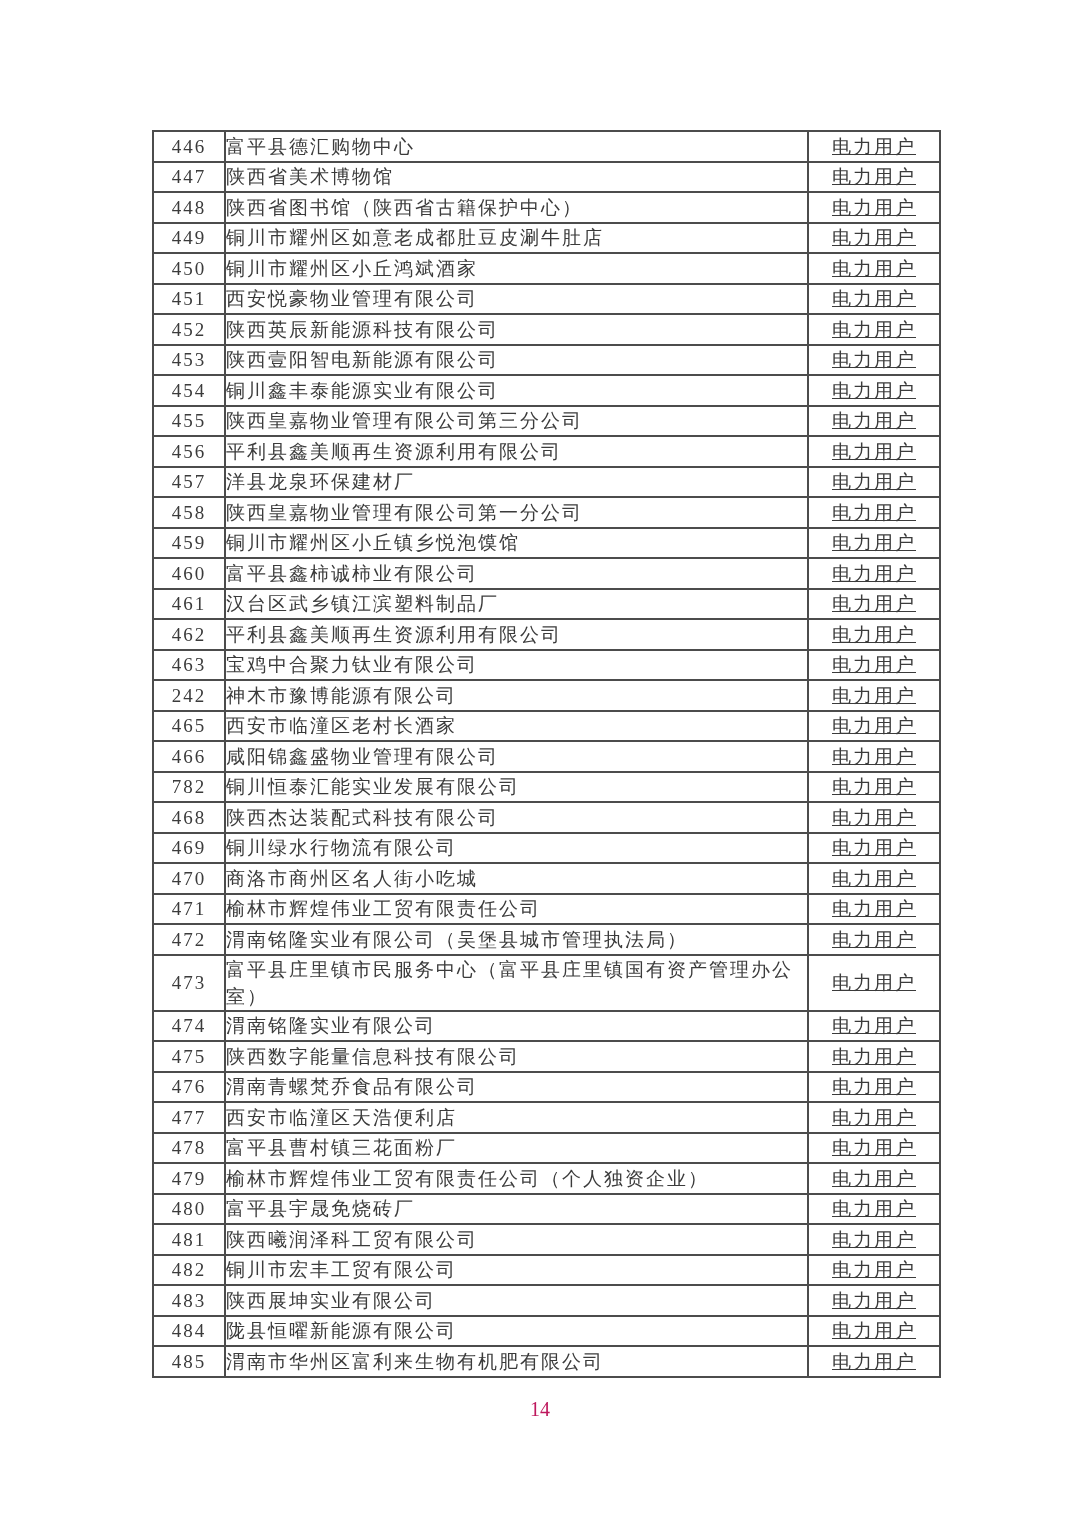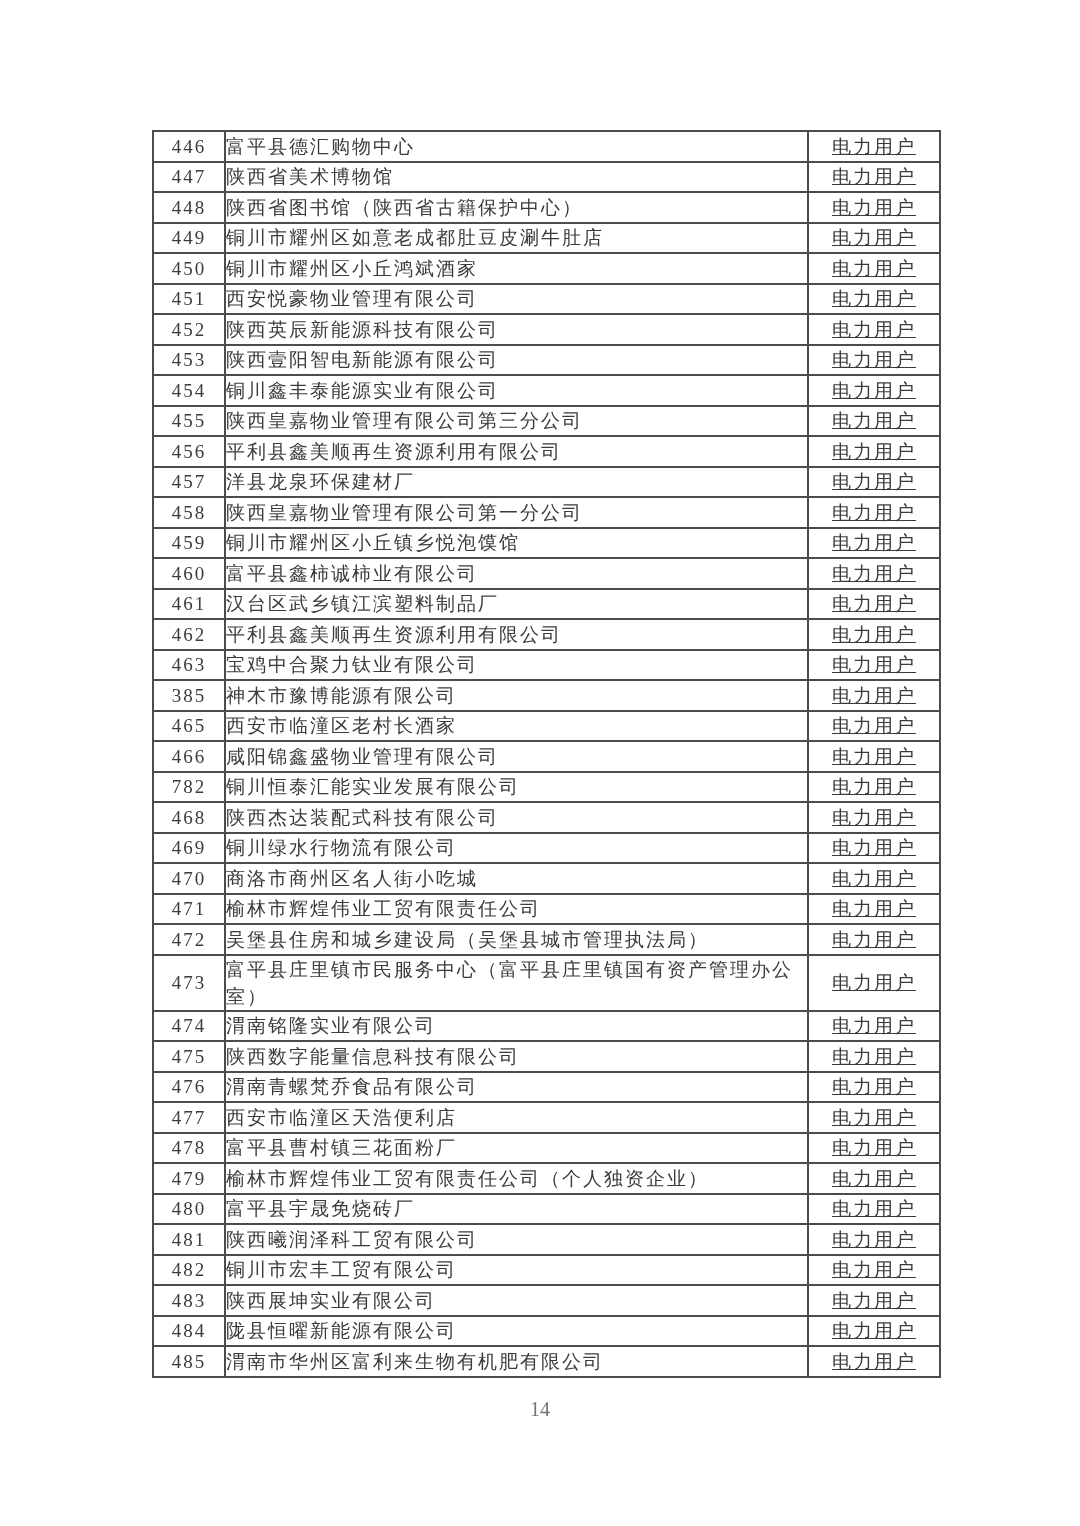--- a/index.html
+++ b/index.html
@@ -54,21 +54,21 @@
     letter-spacing: 1px;
     text-decoration: underline;
   }
   .page-number {
     position: absolute;
     top: 1398px;
     left: 0;
     width: 1080px;
     text-align: center;
     font-size: 20px;
-    color: #737373;
+    color: #be185d;
   }
 </style>
 </head>
 <body>
 
 <div class="doc-page">
   <table class="list-table">
     <tbody id="table-body">
         <tr>
           <td class="col-no">446</td>
@@ -154,21 +154,21 @@
           <td class="col-no">462</td>
           <td class="col-name">平利县鑫美顺再生资源利用有限公司</td>
           <td class="col-type">电力用户</td>
         </tr>
         <tr>
           <td class="col-no">463</td>
           <td class="col-name">宝鸡中合聚力钛业有限公司</td>
           <td class="col-type">电力用户</td>
         </tr>
         <tr>
-          <td class="col-no">385</td>
+          <td class="col-no">242</td>
           <td class="col-name">神木市豫博能源有限公司</td>
           <td class="col-type">电力用户</td>
         </tr>
         <tr>
           <td class="col-no">465</td>
           <td class="col-name">西安市临潼区老村长酒家</td>
           <td class="col-type">电力用户</td>
         </tr>
         <tr>
           <td class="col-no">466</td>
@@ -195,21 +195,21 @@
           <td class="col-name">商洛市商州区名人街小吃城</td>
           <td class="col-type">电力用户</td>
         </tr>
         <tr>
           <td class="col-no">471</td>
           <td class="col-name">榆林市辉煌伟业工贸有限责任公司</td>
           <td class="col-type">电力用户</td>
         </tr>
         <tr>
           <td class="col-no">472</td>
-          <td class="col-name">吴堡县住房和城乡建设局（吴堡县城市管理执法局）</td>
+          <td class="col-name">渭南铭隆实业有限公司（吴堡县城市管理执法局）</td>
           <td class="col-type">电力用户</td>
         </tr>
         <tr>
           <td class="col-no">473</td>
           <td class="col-name">富平县庄里镇市民服务中心（富平县庄里镇国有资产管理办公室）</td>
           <td class="col-type">电力用户</td>
         </tr>
         <tr>
           <td class="col-no">474</td>
           <td class="col-name">渭南铭隆实业有限公司</td>

